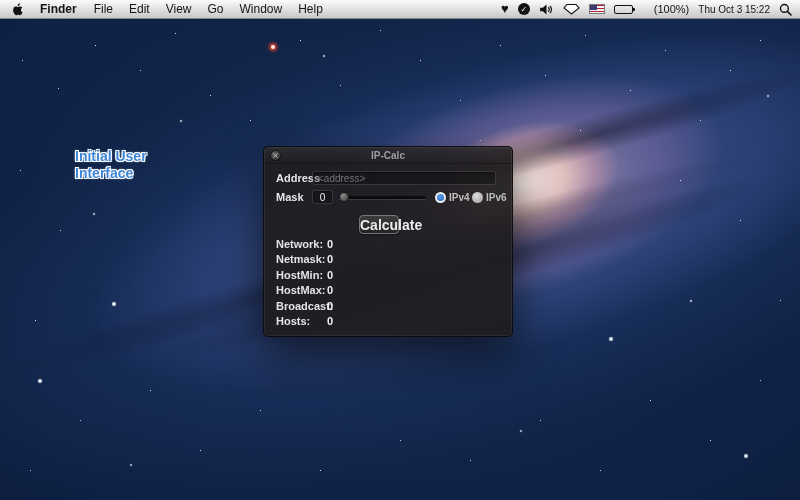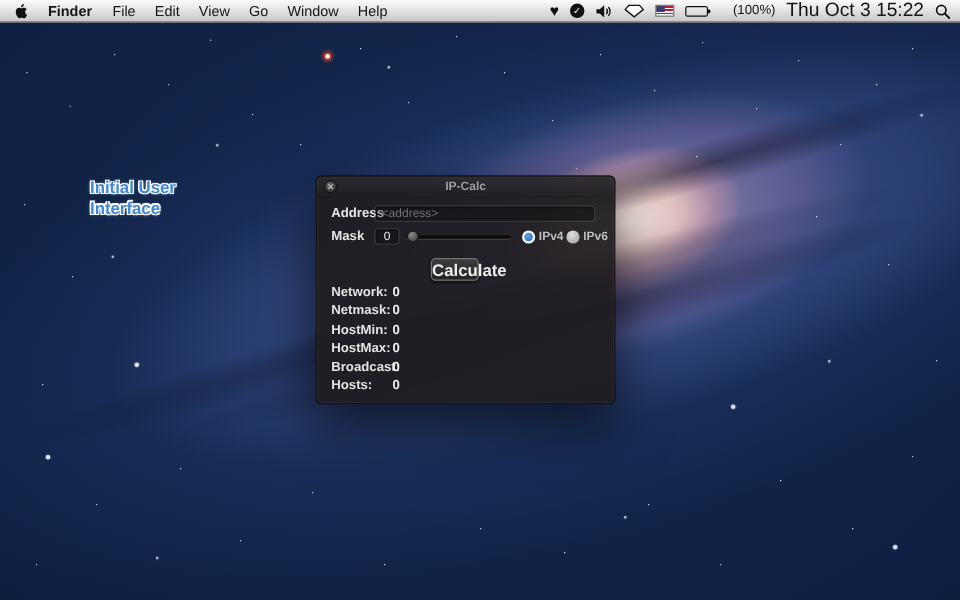--- a/index.html
+++ b/index.html
@@ -56,21 +56,21 @@
   .heart-glyph { font-size:13px; line-height:14px; color:#111; }
   .check-circle { width:12px; height:12px; border-radius:50%; background:#111; color:#fff; font-size:8px;
     display:flex; align-items:center; justify-content:center; }
   .flag { position:relative; width:16px; height:10px; border:1px solid #7a7a7a;
     background:repeating-linear-gradient(#b22234 0 1.4px, #f5f5f5 1.4px 2.8px); }
   .flag .canton { position:absolute; left:0; top:0; width:7px; height:5px; background:#3c3b6e; }
   .battery { position:relative; width:19px; height:9px; border:1px solid #111; border-radius:2px; padding:1px; }
   .battery .level { width:100%; height:100%; background:#111; border-radius:1px; }
   .battery .nub { position:absolute; right:-3px; top:2px; width:2px; height:3px; background:#111; border-radius:0 1px 1px 0; }
   .pct { font-size:11px;padding-left:12px; }
-  .clock { font-size:16px; }
+  .clock { font-size:10px; }
 
   
   .window { position:absolute; left:263px; top:146px; width:250px; height:191px; z-index:20;
     background:rgba(31,29,32,.94); border-radius:5px; border:1px solid rgba(0,0,0,.6);
     box-shadow:0 18px 45px rgba(0,0,0,.65), inset 0 0 0 1px rgba(255,255,255,.06);
     color:#e6e6e6; }
   .titlebar { position:absolute; left:0; top:0; right:0; height:17px;
     border-bottom:1px solid rgba(0,0,0,.45); border-radius:5px 5px 0 0;
     background:linear-gradient(rgba(255,255,255,.06), rgba(255,255,255,0)); }
   .win-title { position:absolute; left:0; right:0; top:3px; text-align:center;

